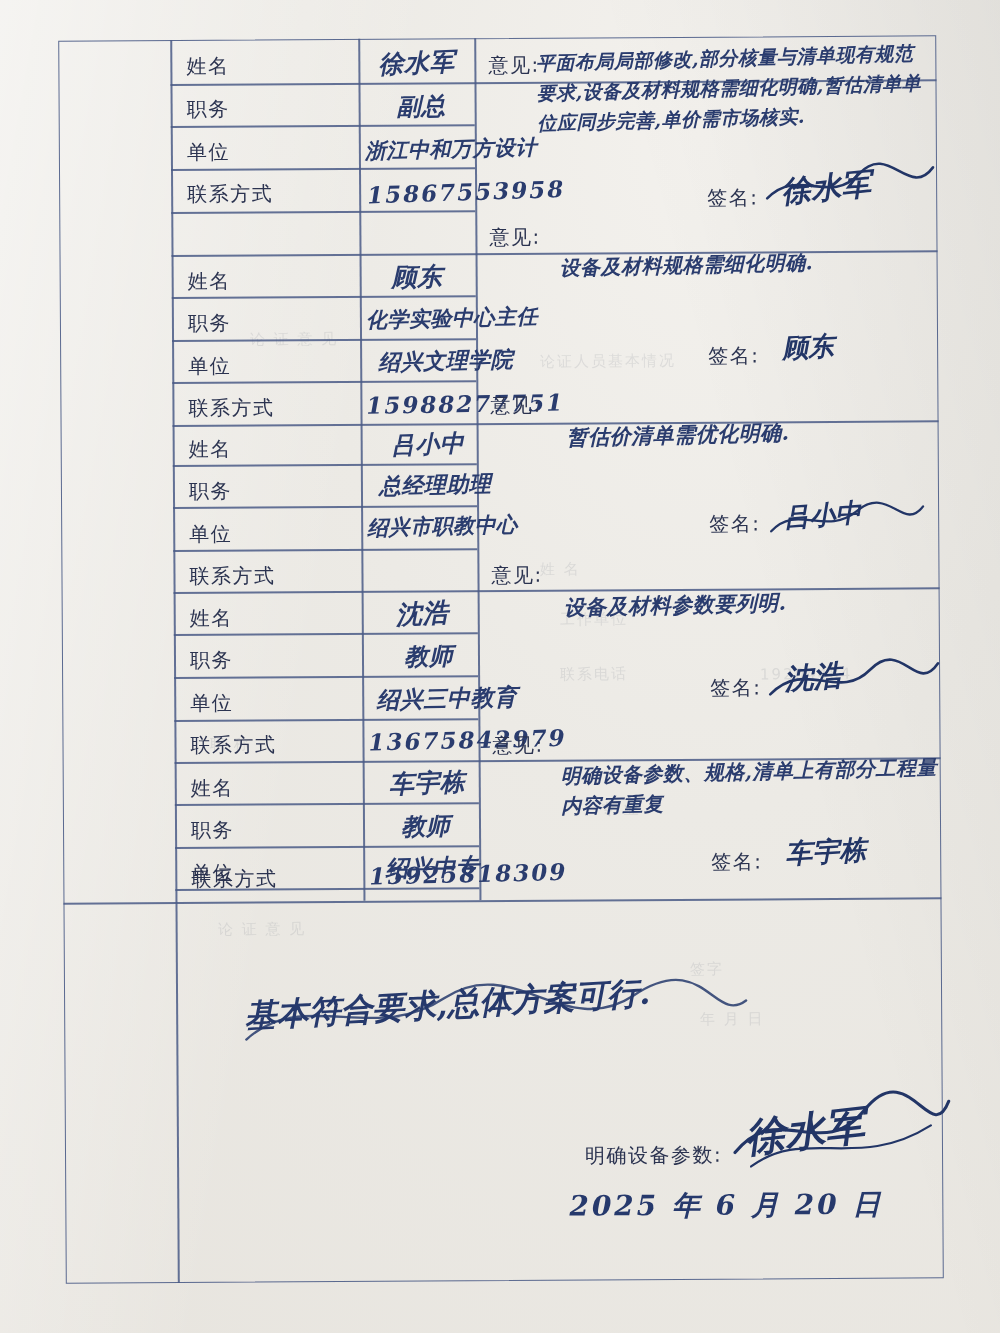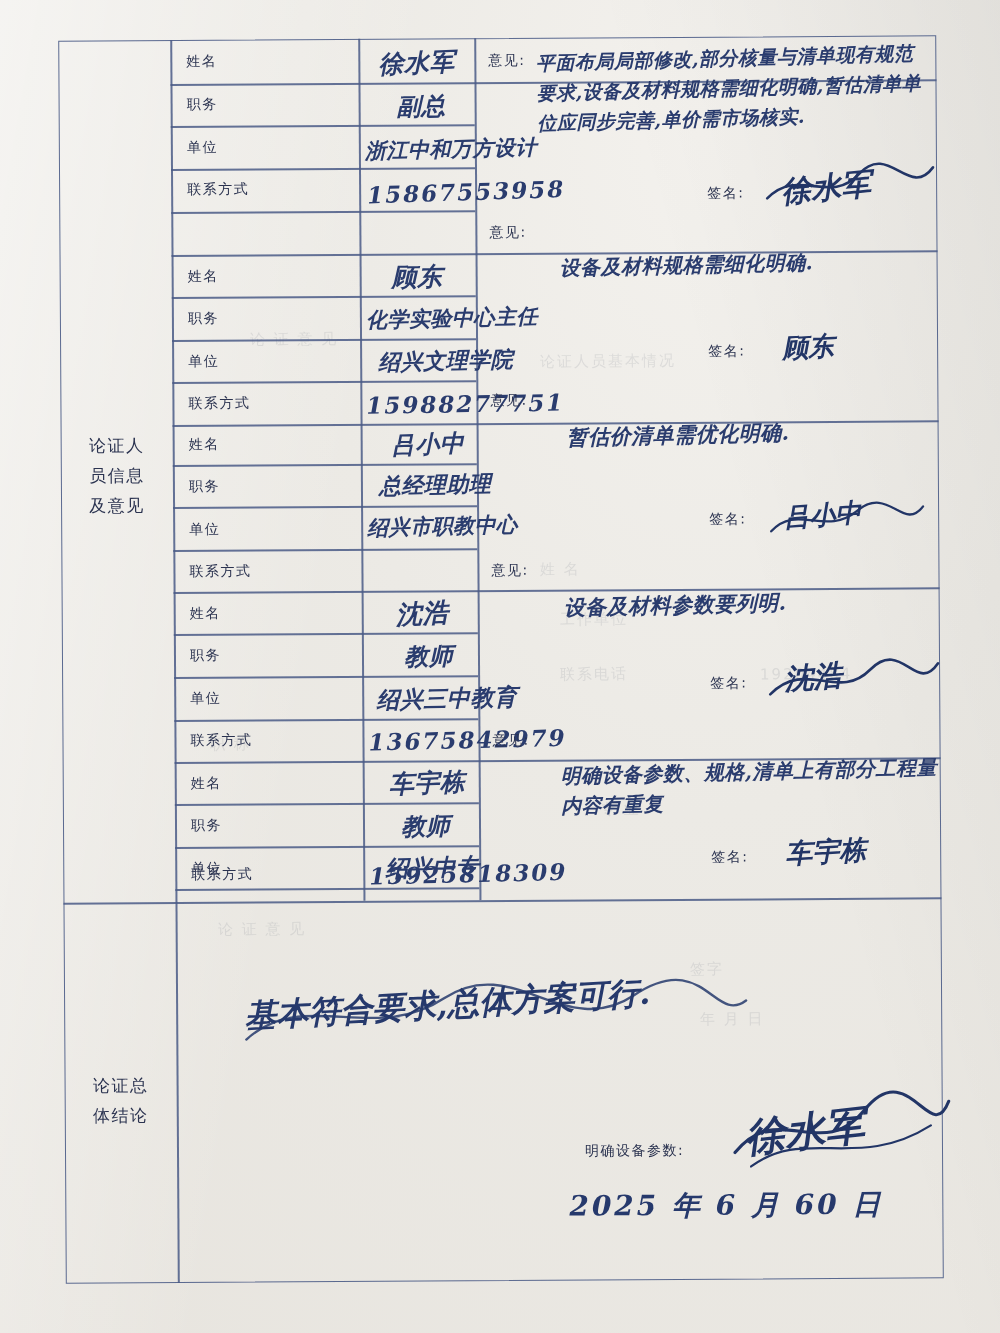--- a/index.html
+++ b/index.html
@@ -55,21 +55,21 @@
   .hline { height: 1.6px; }
   .vline { width: 1.6px; }
   .frame {
     position: absolute;
     inset: 0;
     border: 1.8px solid #4a5b86;
     opacity: 0.9;
   }
   .printed {
     position: absolute;
-    font-size: 14px;
+    font-size: 20px;
     color: #2b3350;
     letter-spacing: 1.5px;
     font-family: "DejaVu Sans", sans-serif;
   }
   .rowlabel-block {
     position: absolute;
     font-size: 17px;
     color: #2b3350;
     line-height: 30px;
     letter-spacing: 1.5px;
@@ -170,29 +170,20 @@
     <div class="line hline" style="left:112px; top:594px; width:304px;"></div>
     <div class="line hline" style="left:112px; top:637px; width:304px;"></div>
     <div class="line hline" style="left:112px; top:680px; width:304px;"></div>
     <div class="line hline" style="left:112px; top:722px; width:766px;"></div>
 
     <div class="line hline" style="left:112px; top:764px; width:304px;"></div>
     <div class="line hline" style="left:112px; top:807px; width:304px;"></div>
     <div class="line hline" style="left:112px; top:849px; width:304px;"></div>
     <div class="line hline" style="left:0; top:862px; width:878px;"></div>
 
-    <div class="rowlabel-block" style="left:0; top:390px;">
-      <div>论证人</div>
-      <div>员信息</div>
-      <div>及意见</div>
-    </div>
-    <div class="rowlabel-block" style="left:0; top:1030px;">
-      <div>论证总</div>
-      <div>体结论</div>
-    </div>
 
     <div class="printed" style="left:128px; top:13px;">姓名</div>
     <div class="printed" style="left:128px; top:56px;">职务</div>
     <div class="printed" style="left:128px; top:99px;">单位</div>
     <div class="printed" style="left:128px; top:141px;">联系方式</div>
 
     <div class="hand" style="left:320px; top:8px; font-size:25px; transform:rotate(-2deg);">徐水军</div>
     <div class="hand" style="left:338px; top:52px; font-size:24px; transform:rotate(-1deg);">副总</div>
     <div class="hand" style="left:306px; top:97px; font-size:21px; transform:rotate(-1deg);">浙江中和万方设计</div>
     <div class="hand num" style="left:308px; top:140px; font-size:23px; transform:rotate(-1.5deg);">15867553958</div>
@@ -269,21 +260,21 @@
     <div class="conclusion-hand" style="left:180px; top:945px; font-size:32px; transform:rotate(-3deg);">基本符合要求,总体方案可行.</div>
 
     <div class="printed" style="left:520px; top:1105px;">明确设备参数:</div>
     <div class="sig" style="left:680px; top:1068px; font-size:40px; transform:rotate(-6deg);">徐水军</div>
 
     <div class="date-hand" style="left:504px; top:1150px; font-size:28px;">
       <span>2025</span>
       <span>年</span>
       <span>6</span>
       <span>月</span>
-      <span>60</span>
+      <span>20</span>
       <span>日</span>
     </div>
 
     <svg class="stroke" style="left:700px; top:120px;" width="180" height="60" viewBox="0 0 180 60">
       <path d="M8 42 C40 10, 70 50, 100 18 S150 44, 174 12" fill="none" stroke="#223566" stroke-width="2.6" stroke-linecap="round"></path>
     </svg>
     <svg class="stroke" style="left:700px; top:455px;" width="170" height="58" viewBox="0 0 170 58">
       <path d="M10 40 C36 12, 64 46, 96 20 S142 42, 162 16" fill="none" stroke="#223566" stroke-width="2.3" stroke-linecap="round"></path>
     </svg>
     <svg class="stroke" style="left:700px; top:614px;" width="180" height="60" viewBox="0 0 180 60">

